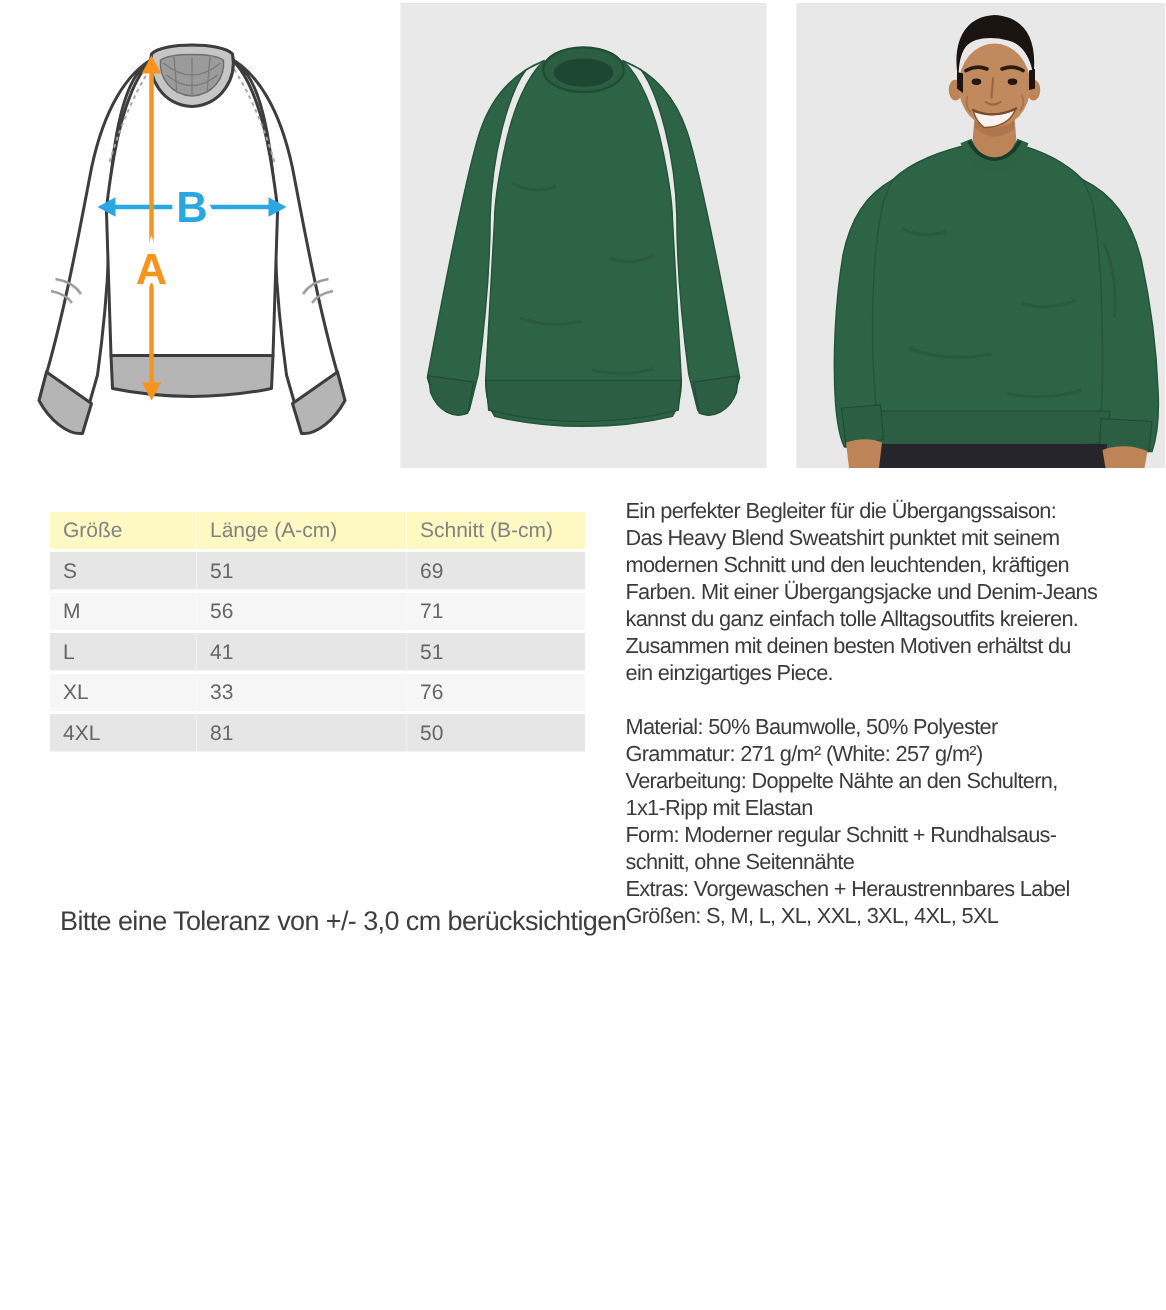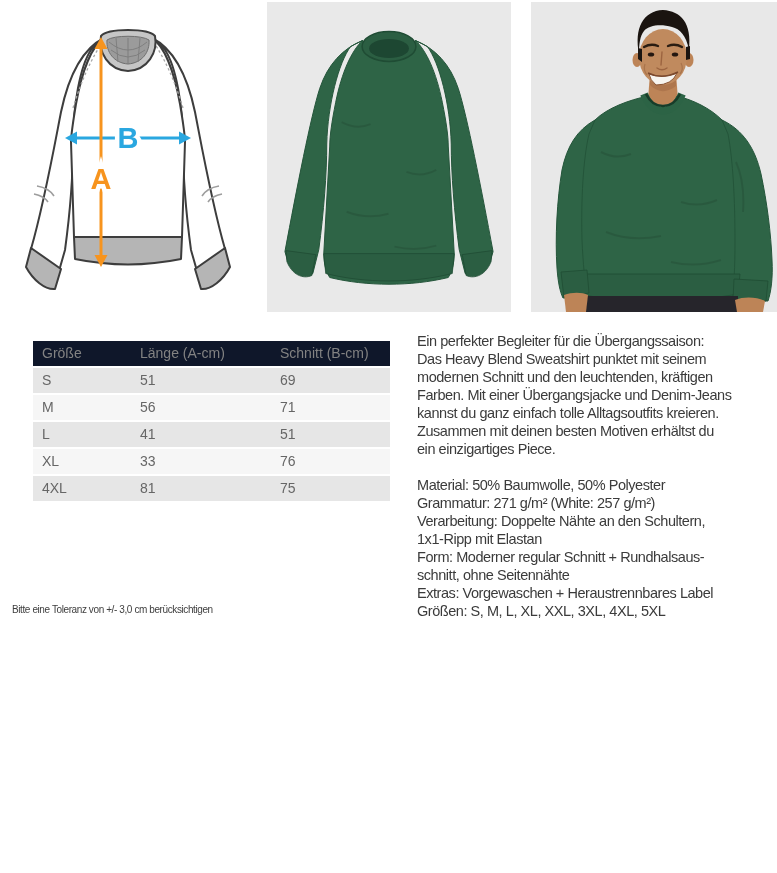--- a/index.html
+++ b/index.html
@@ -11,27 +11,27 @@
   
   .photo{background:#e9e9e9;}
   
   .size-table-wrap{left:33px;top:341px;width:357px;}
   table.size-table{border-collapse:collapse;width:357px;table-layout:fixed;}
   table.size-table td, table.size-table th{
     height:25px;line-height:25px;padding:0 0 0 9px;text-align:left;
     font-size:14px;font-weight:400;color:#666;white-space:nowrap;overflow:hidden;
   }
   table.size-table tr{border-bottom:2px solid #ffffff;}
-  tr.head-row{background:#0f172a;}
+  tr.head-row{background:#fef9c3;}
   tr.head-row th{color:#828282;}
   tr.row-dark{background:#e6e6e6;}
   tr.row-light{background:#f6f6f6;}
   
   .tolerance{
-    left:12px;top:604px;font-size:10px;letter-spacing:-0.4px;color:#3e3e3e;white-space:nowrap;
+    left:40px;top:604px;font-size:18px;letter-spacing:-0.4px;color:#3e3e3e;white-space:nowrap;
   }
   .description{
     left:417px;top:332px;width:362px;
     font-size:14.5px;line-height:18px;letter-spacing:-0.45px;color:#3b3b3b;
     white-space:pre-line;
   }
 </style>
 </head>
 <body>
 
@@ -171,21 +171,21 @@
             <td>51</td>
           </tr>
           <tr class="row-light">
             <td>XL</td>
             <td>33</td>
             <td>76</td>
           </tr>
           <tr class="row-dark">
             <td>4XL</td>
             <td>81</td>
-            <td>75</td>
+            <td>50</td>
           </tr>
         </tbody>
     </table>
   </div>
 
   <div class="abs tolerance">Bitte eine Toleranz von +/- 3,0 cm berücksichtigen</div>
 
   <div class="abs description">Ein perfekter Begleiter für die Übergangssaison:
 Das Heavy Blend Sweatshirt punktet mit seinem
 modernen Schnitt und den leuchtenden, kräftigen

